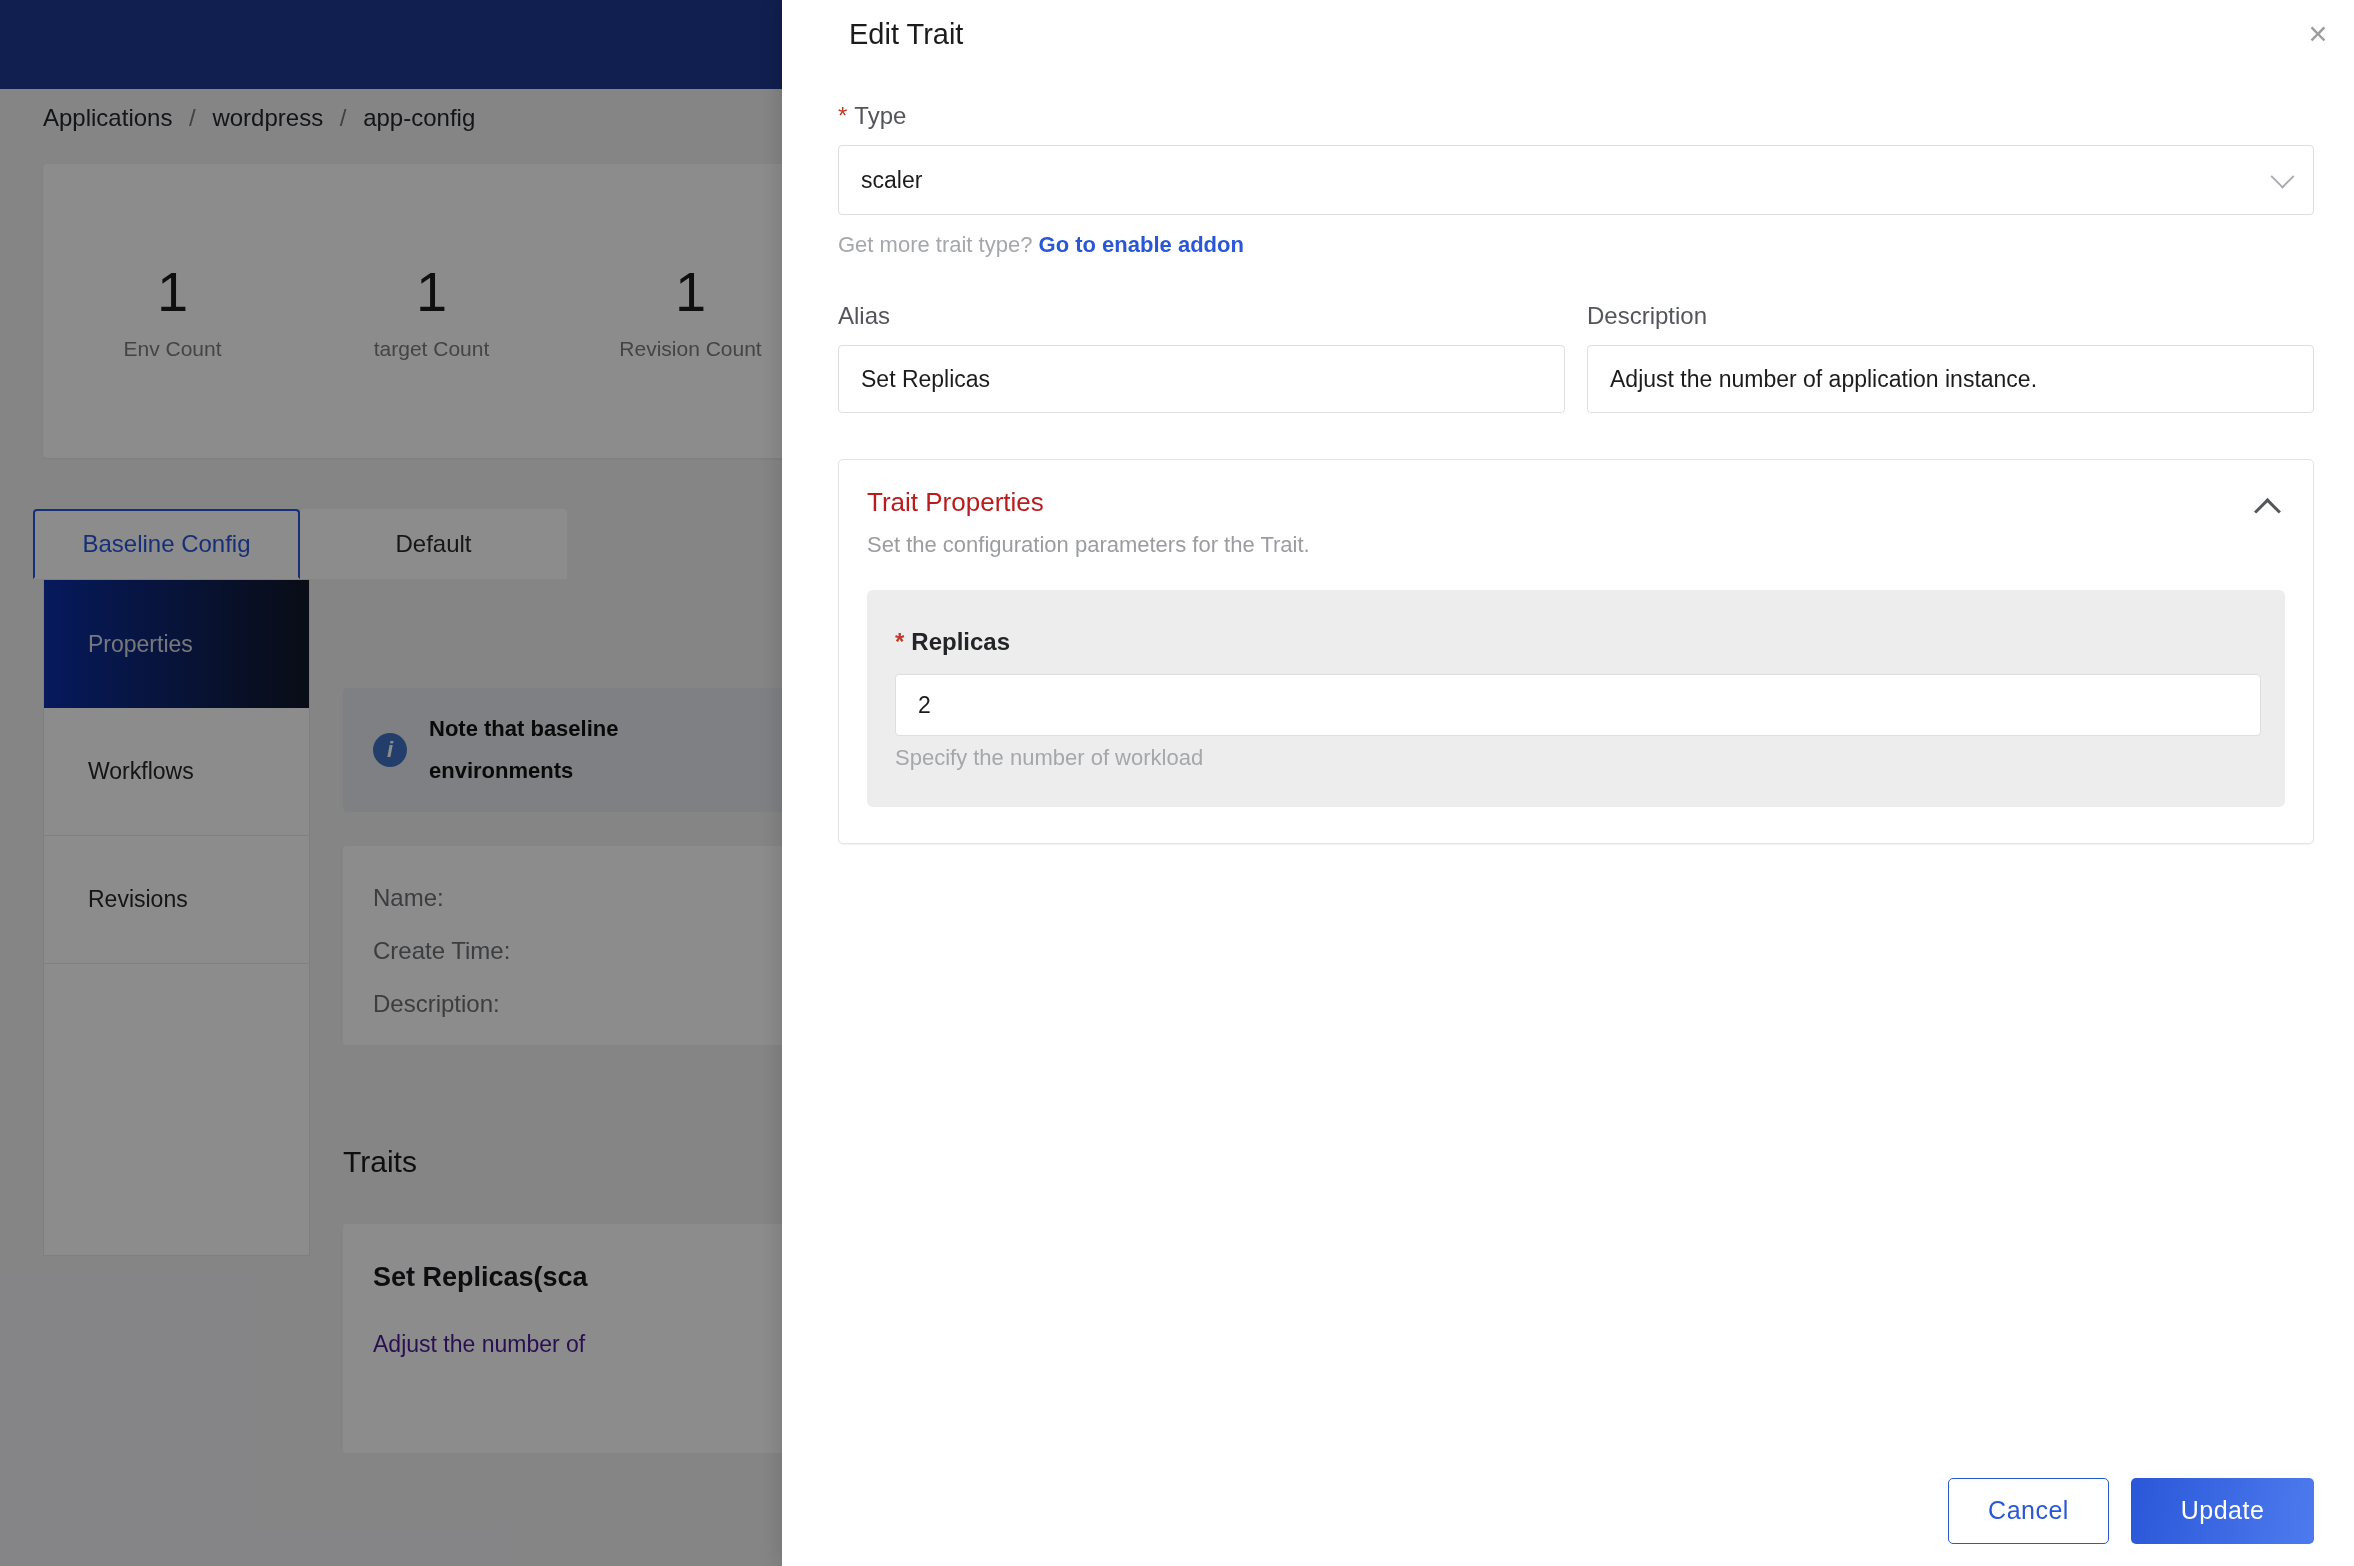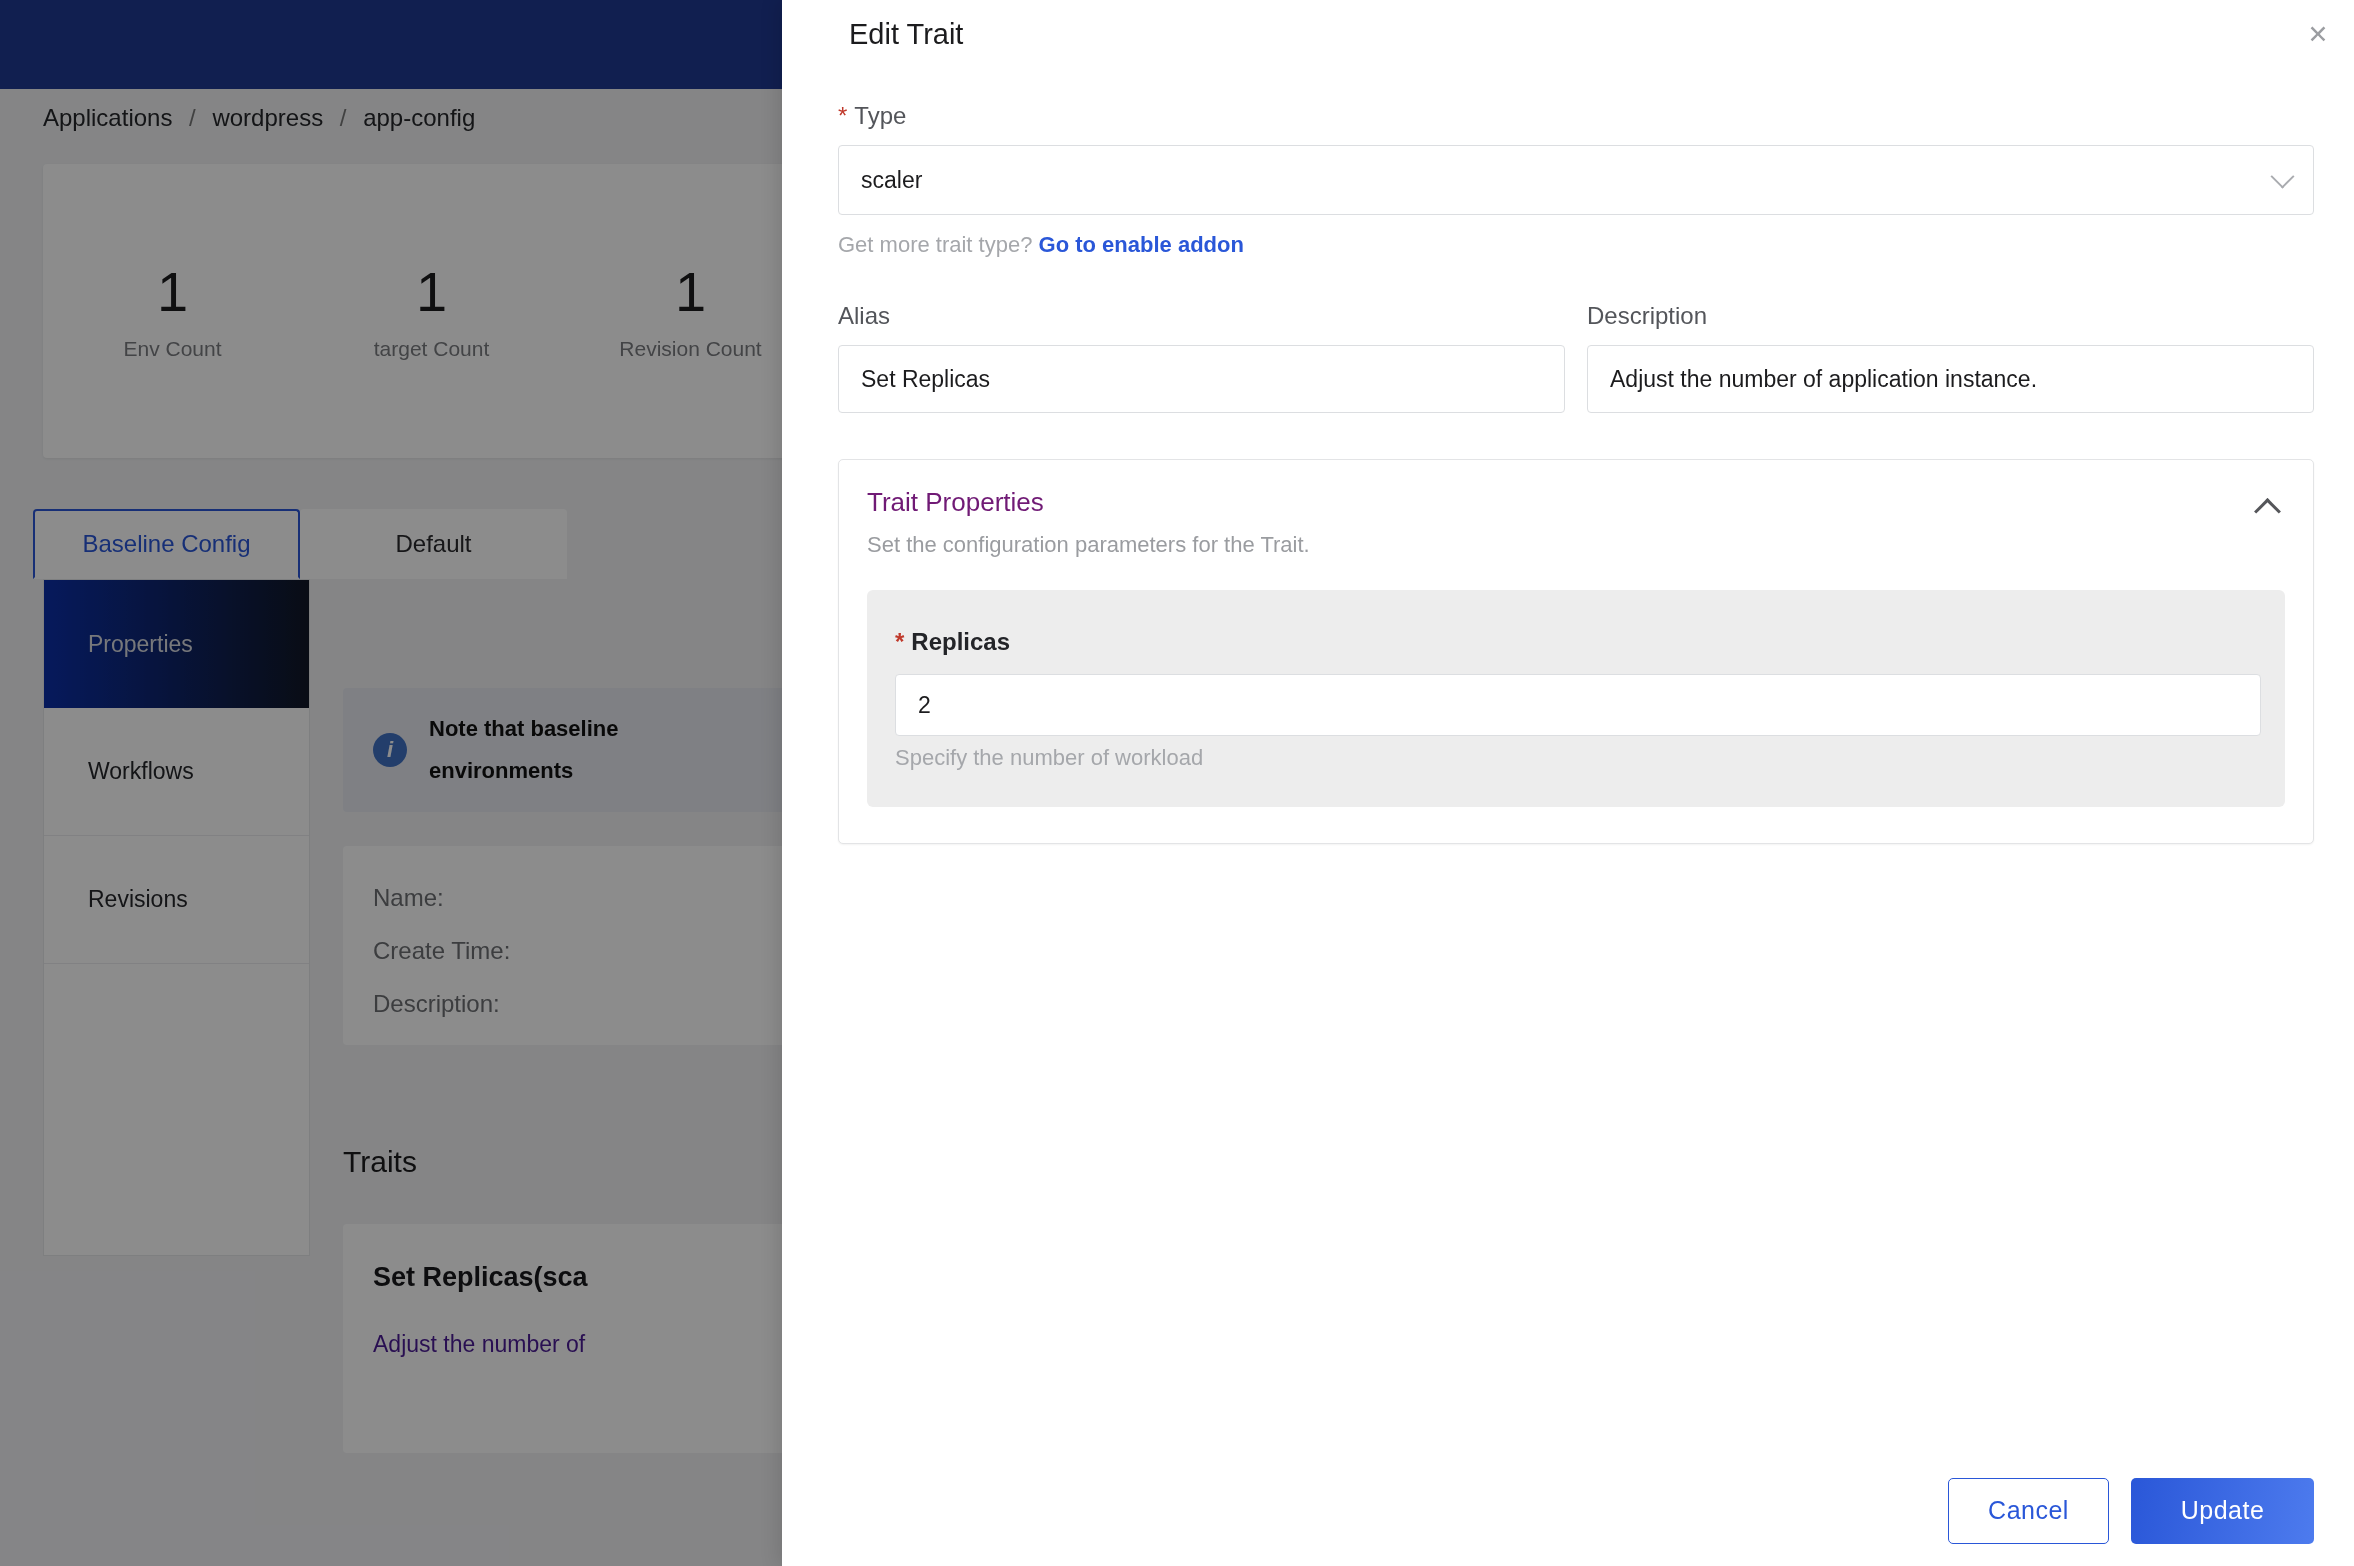--- a/index.html
+++ b/index.html
@@ -171,21 +171,21 @@
   }
 
   .props-card {
     margin-top: 46px;
     border: 1px solid #e3e4e6; border-radius: 5px;
     background: #fff;
     box-shadow: 0 1px 2px rgba(0,0,0,.05);
     padding: 27px 28px 36px 28px;
     position: relative;
   }
-  .props-head-title { font-size: 26px; color: #701a75; }
+  .props-head-title { font-size: 26px; color: #b91c1c; }
   .props-head-sub { margin-top: 14px; font-size: 22px; color: #9a9ca0; }
   .chev-up {
     position: absolute; right: 36px; top: 42px;
     width: 19px; height: 19px;
     border-left: 3px solid #55565a; border-top: 3px solid #55565a;
     transform: rotate(45deg);
   }
 
   .props-inner {
     margin-top: 32px;

